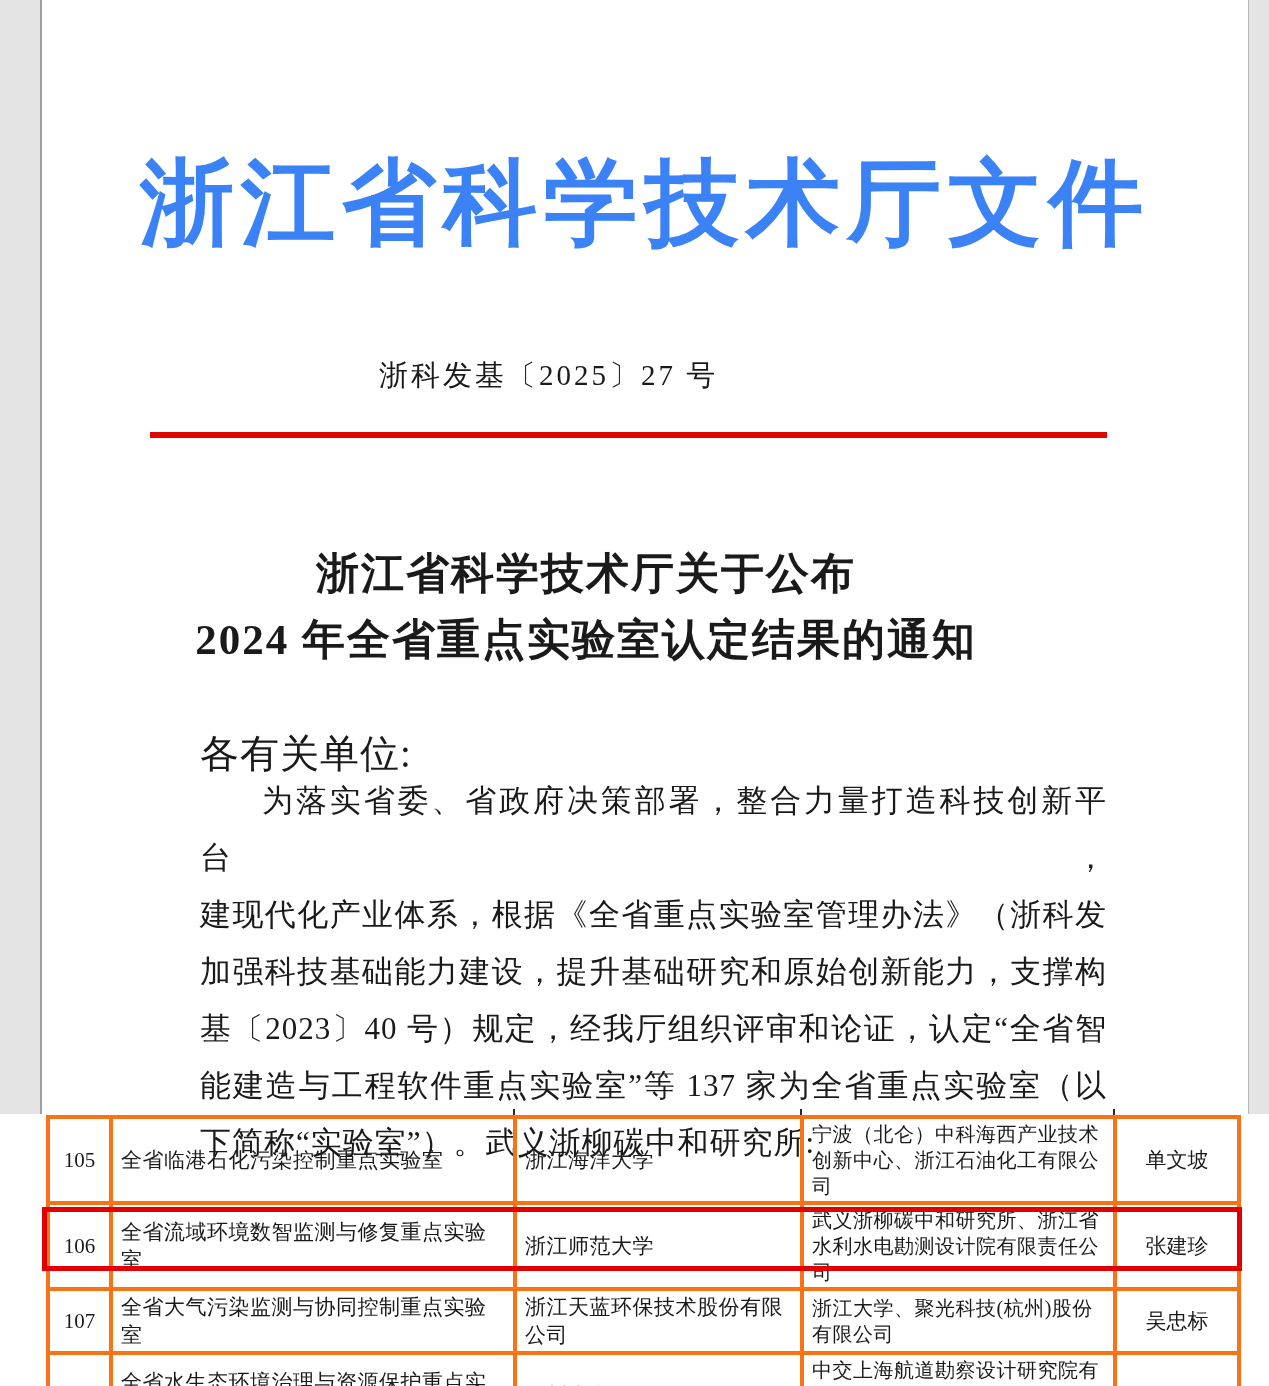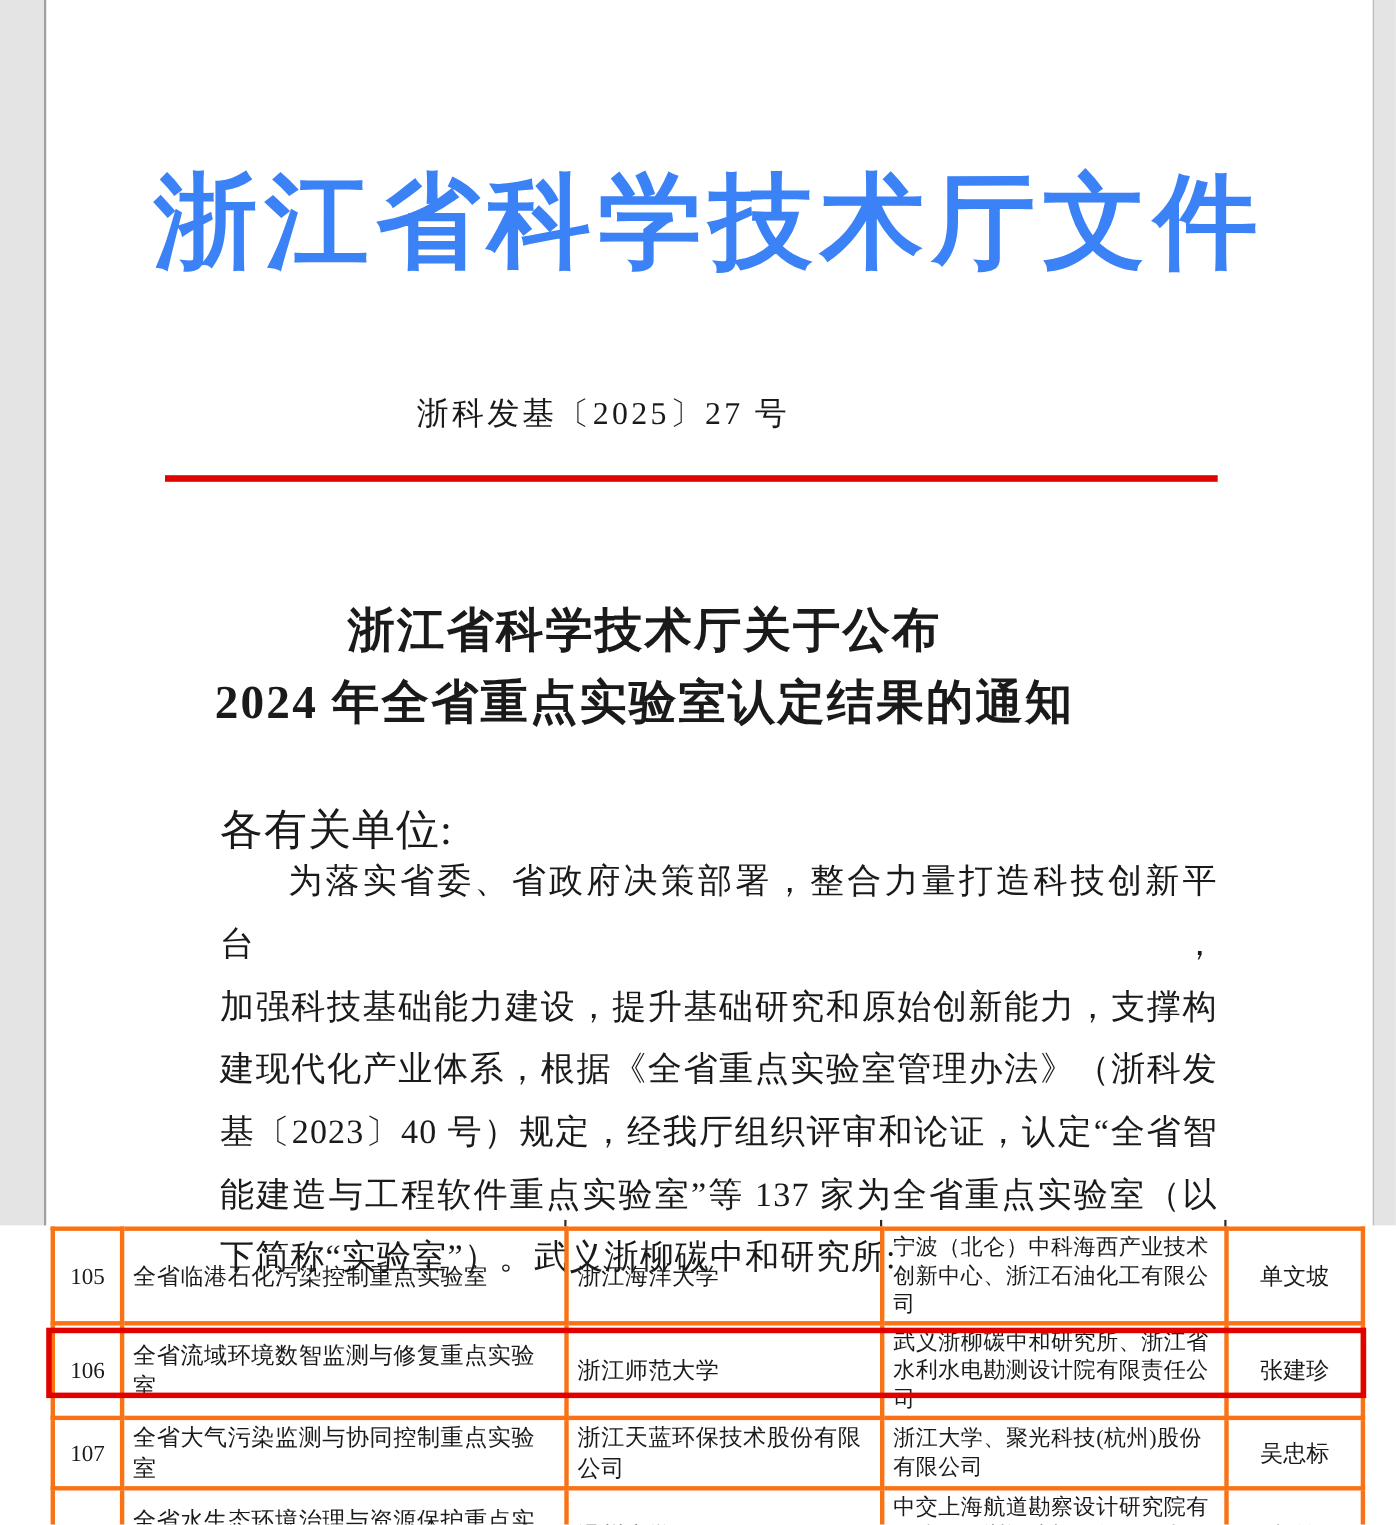--- a/index.html
+++ b/index.html
@@ -98,22 +98,22 @@
 
 <div class="doc-heading">
   <div>浙江省科学技术厅关于公布</div>
   <div>2024 年全省重点实验室认定结果的通知</div>
 </div>
 
 <div class="salutation">各有关单位:</div>
 
 <div class="body-para">
   <div class="line first">为落实省委、省政府决策部署，整合力量打造科技创新平台，</div>
+  <div class="line">建现代化产业体系，根据《全省重点实验室管理办法》（浙科发</div>
   <div class="line">加强科技基础能力建设，提升基础研究和原始创新能力，支撑构</div>
-  <div class="line">建现代化产业体系，根据《全省重点实验室管理办法》（浙科发</div>
   <div class="line">基〔2023〕40 号）规定，经我厅组织评审和论证，认定“全省智</div>
   <div class="line">能建造与工程软件重点实验室”等 137 家为全省重点实验室（以</div>
   <div class="line last">下简称“实验室”）。武义浙柳碳中和研究所:</div>
 </div>
 
 <div class="stub s1"></div>
 <div class="stub s2"></div>
 <div class="stub s3"></div>
 
 <div class="table-wrap">

